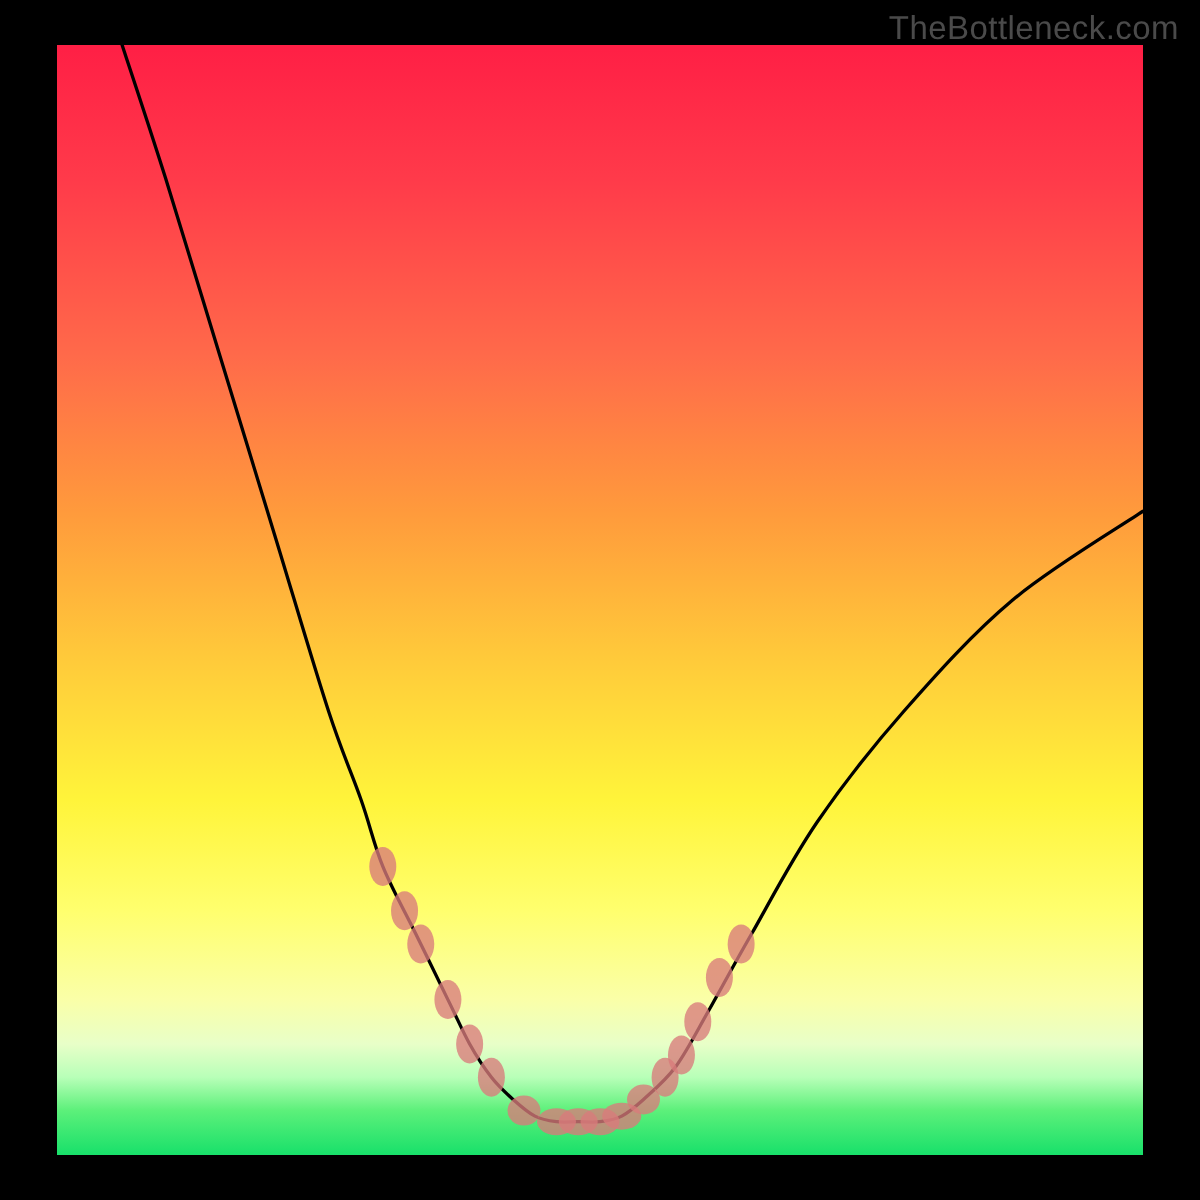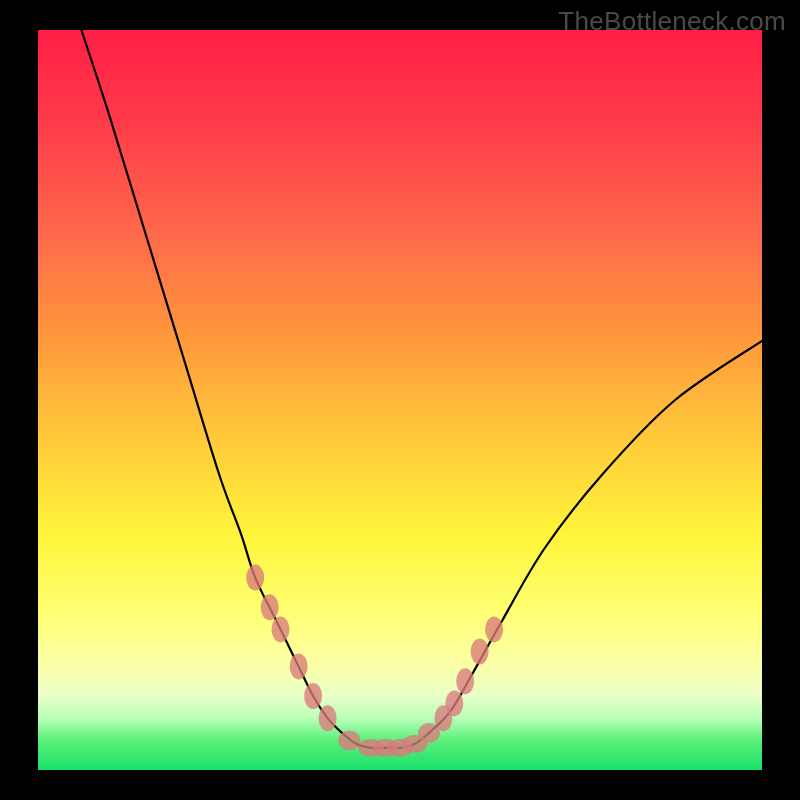--- a/index.html
+++ b/index.html
@@ -37,21 +37,21 @@
       #e8ffc8 90%,
       #b8ffb8 93%,
       #5cf07a 96%,
       #18e06a 100%);
   }
   .watermark {
     position: absolute;
     top: 6px;
     right: 14px;
     color: #4a4a4a;
-    font-size: 26px;
+    font-size: 22px;
     font-weight: 500;
     letter-spacing: 0.3px;
     user-select: none;
   }
   svg.curve {
     position: absolute;
     left: 0;
     top: 0;
     width: 724px;
     height: 740px;

